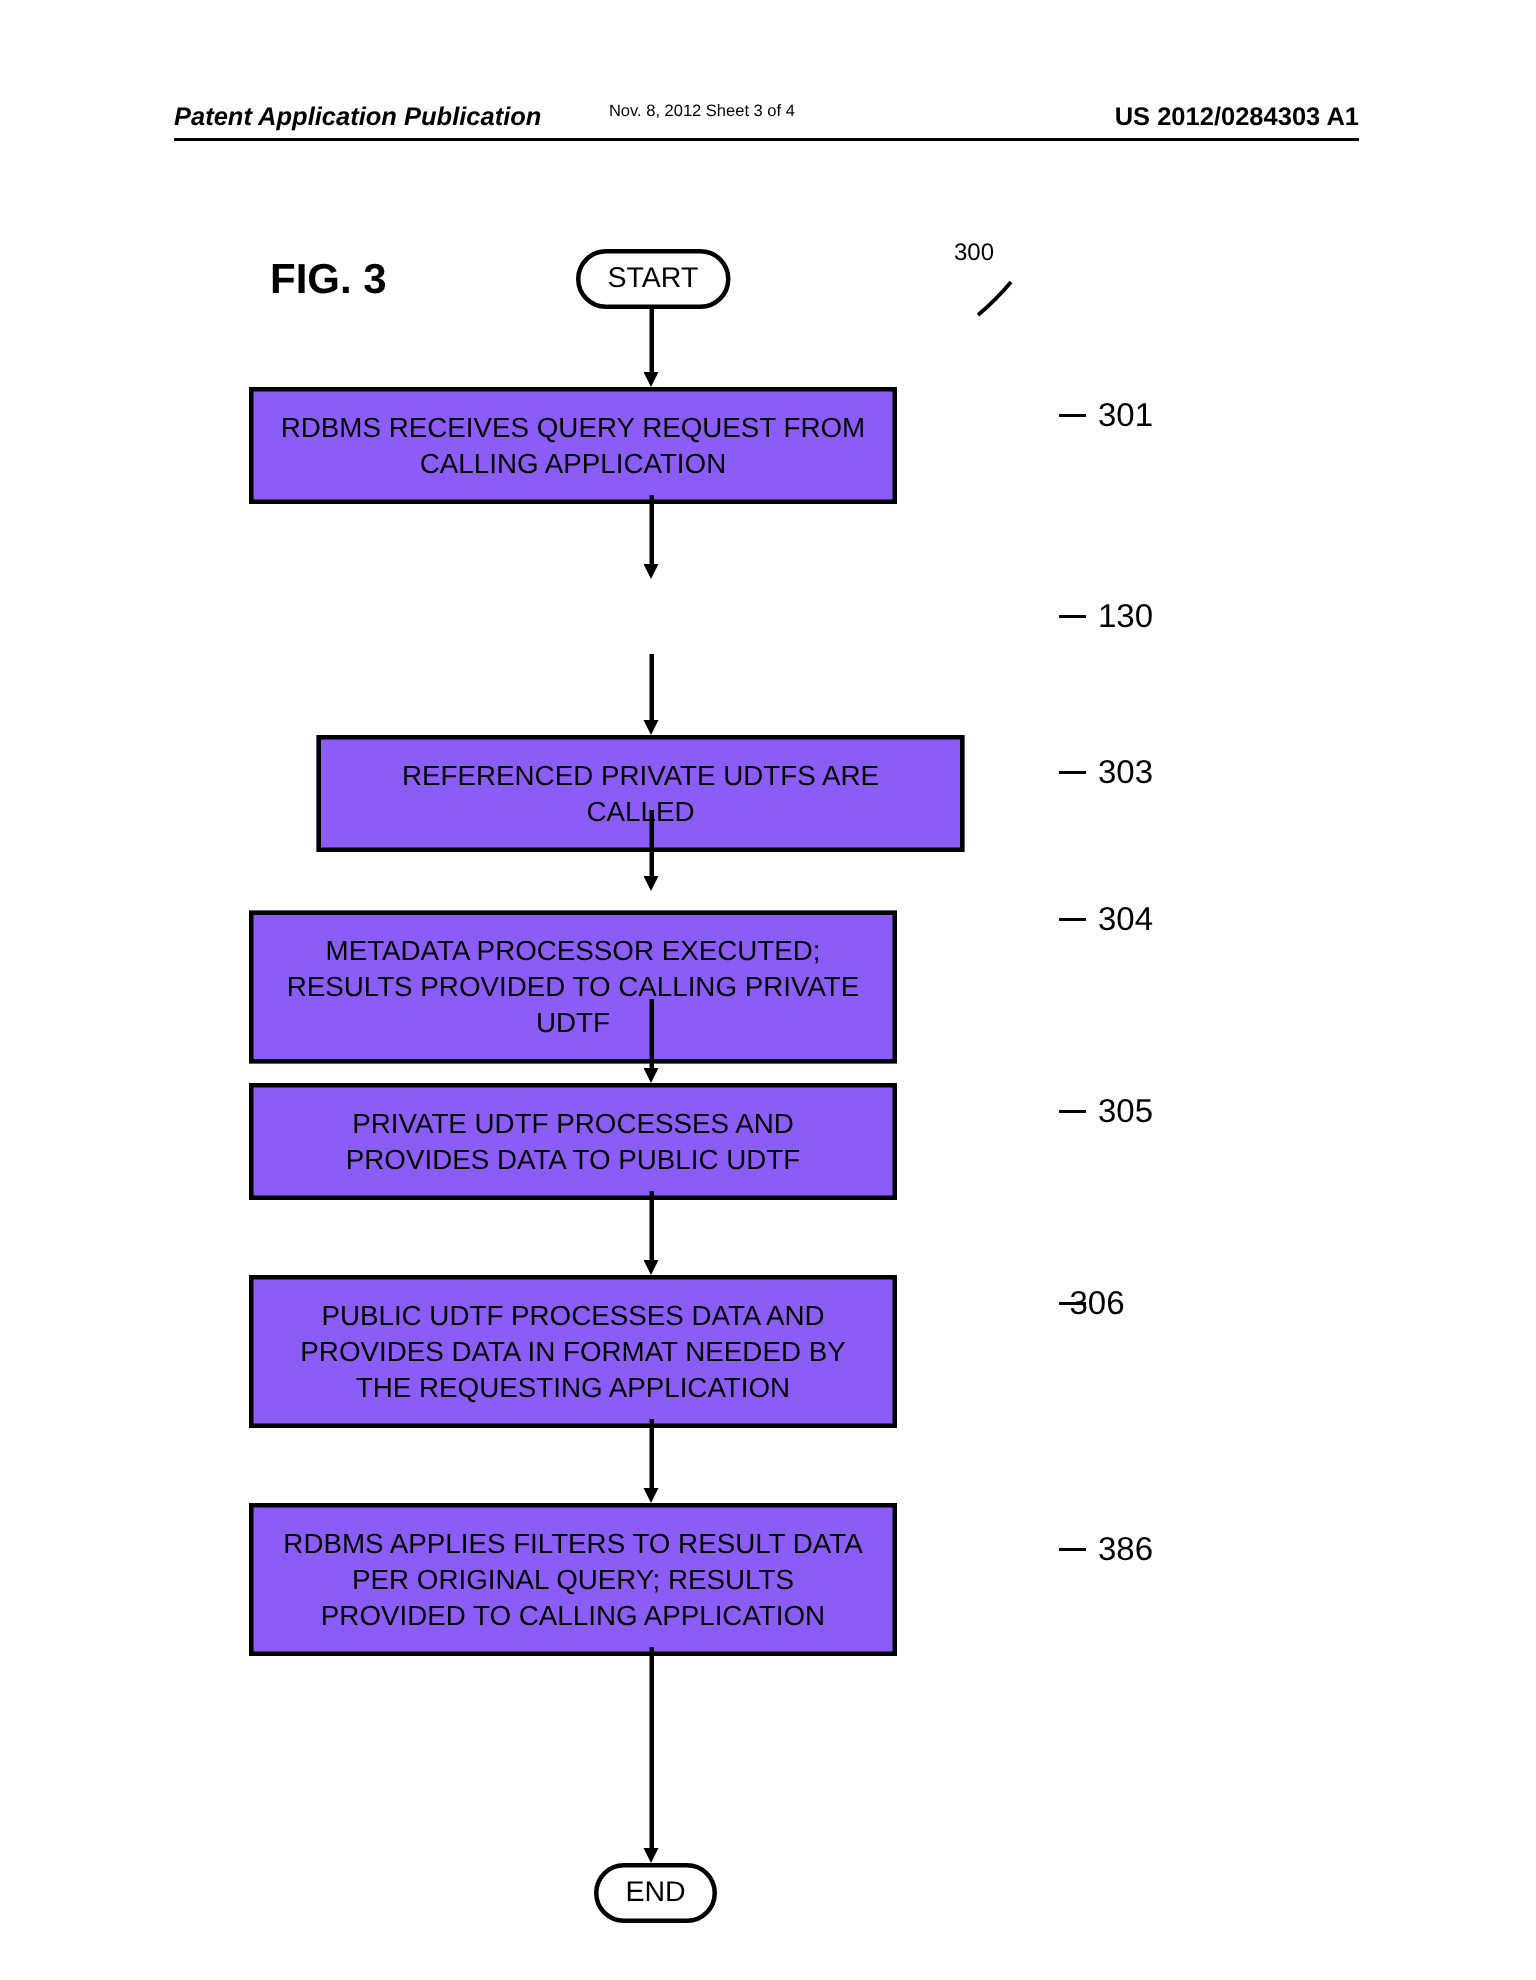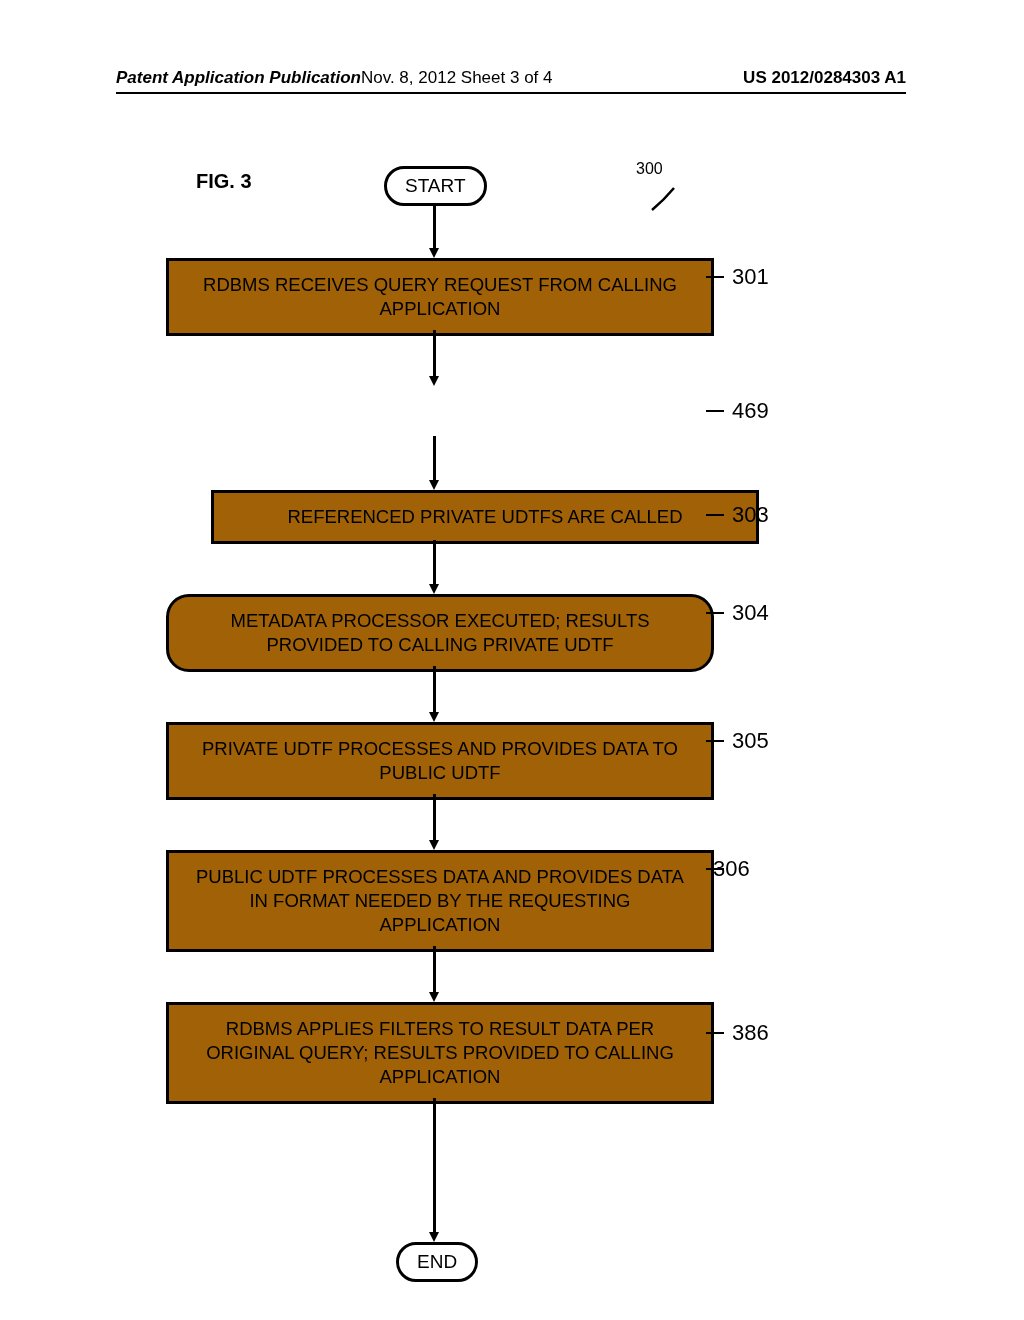--- a/index.html
+++ b/index.html
@@ -24,43 +24,44 @@
       display: flex;
       width: 790px;
       margin-left: 116px;
     }
     .header-left {
       font-weight: bold;
       font-size: 17px;
       font-style: italic;
     }
     .header-center {
-      font-size: 17px;
+      font-size: 11px;
+      margin-left: 45px;
     }
     .header-right {
       font-weight: bold;
       font-size: 17px;
       margin-left: auto;
     }
     .content {
       position: absolute;
       top: 160px;
       left: 116px;
       width: 790px;
     }
     .fig-row {
       display: flex;
       align-items: center;
       margin-bottom: 0;
       position: relative;
     }
     .fig-title {
       font-weight: bold;
-      font-size: 20px;
-      margin-left: 80px;
+      font-size: 28px;
+      margin-left: 64px;
       margin-top: 10px;
     }
     .terminal {
       border: 3px solid black;
       border-radius: 22px;
       padding: 6px 18px;
       font-size: 19px;
       font-weight: normal;
       display: inline-block;
       background: white;
@@ -89,27 +90,27 @@
       height: 28px;
     }
     .flowbox {
       border: 3px solid black;
       text-align: center;
       font-size: 18.5px;
       line-height: 1.3;
       padding: 12px 18px;
       position: absolute;
       left: 50px;
-      width: 548px;
-      background: #a16207;
+      width: 432px;
+      background: #8b5cf6;
     }
     .box1 { top: 98px; }
     .box2 { top: 226px; }
     .box3 { top: 330px; margin-left: 45px; }
-    .box4 { top: 434px; border-radius: 23px; }
+    .box4 { top: 447px; }
     .box5 { top: 562px; }
     .box6 { top: 690px; }
     .box7 { top: 842px; }
     .connector {
       position: absolute;
       left: 317px;
       width: 3px;
       background: black;
     }
     .conn-arrow {
@@ -155,21 +156,21 @@
   <div class="conn-arrow" style="top:88px;"></div>
 
   <div class="flowbox box1">RDBMS RECEIVES QUERY REQUEST FROM CALLING APPLICATION</div>
   <div class="ref-line" style="top:116px; left:590px; width:18px;"></div>
   <div class="ref-label" style="top:104px; left:616px;">301</div>
 
   <div class="connector" style="top:170px; height:48px;"></div>
   <div class="conn-arrow" style="top:216px;"></div>
 
   <div class="ref-line" style="top:250px; left:590px; width:18px;"></div>
-  <div class="ref-label" style="top:238px; left:616px;">469</div>
+  <div class="ref-label" style="top:238px; left:616px;">130</div>
 
   <div class="connector" style="top:276px; height:46px;"></div>
   <div class="conn-arrow" style="top:320px;"></div>
 
   <div class="flowbox box3">REFERENCED PRIVATE UDTFS ARE CALLED</div>
   <div class="ref-line" style="top:354px; left:590px; width:18px;"></div>
   <div class="ref-label" style="top:342px; left:616px;">303</div>
 
   <div class="connector" style="top:380px; height:46px;"></div>
   <div class="conn-arrow" style="top:424px;"></div>

